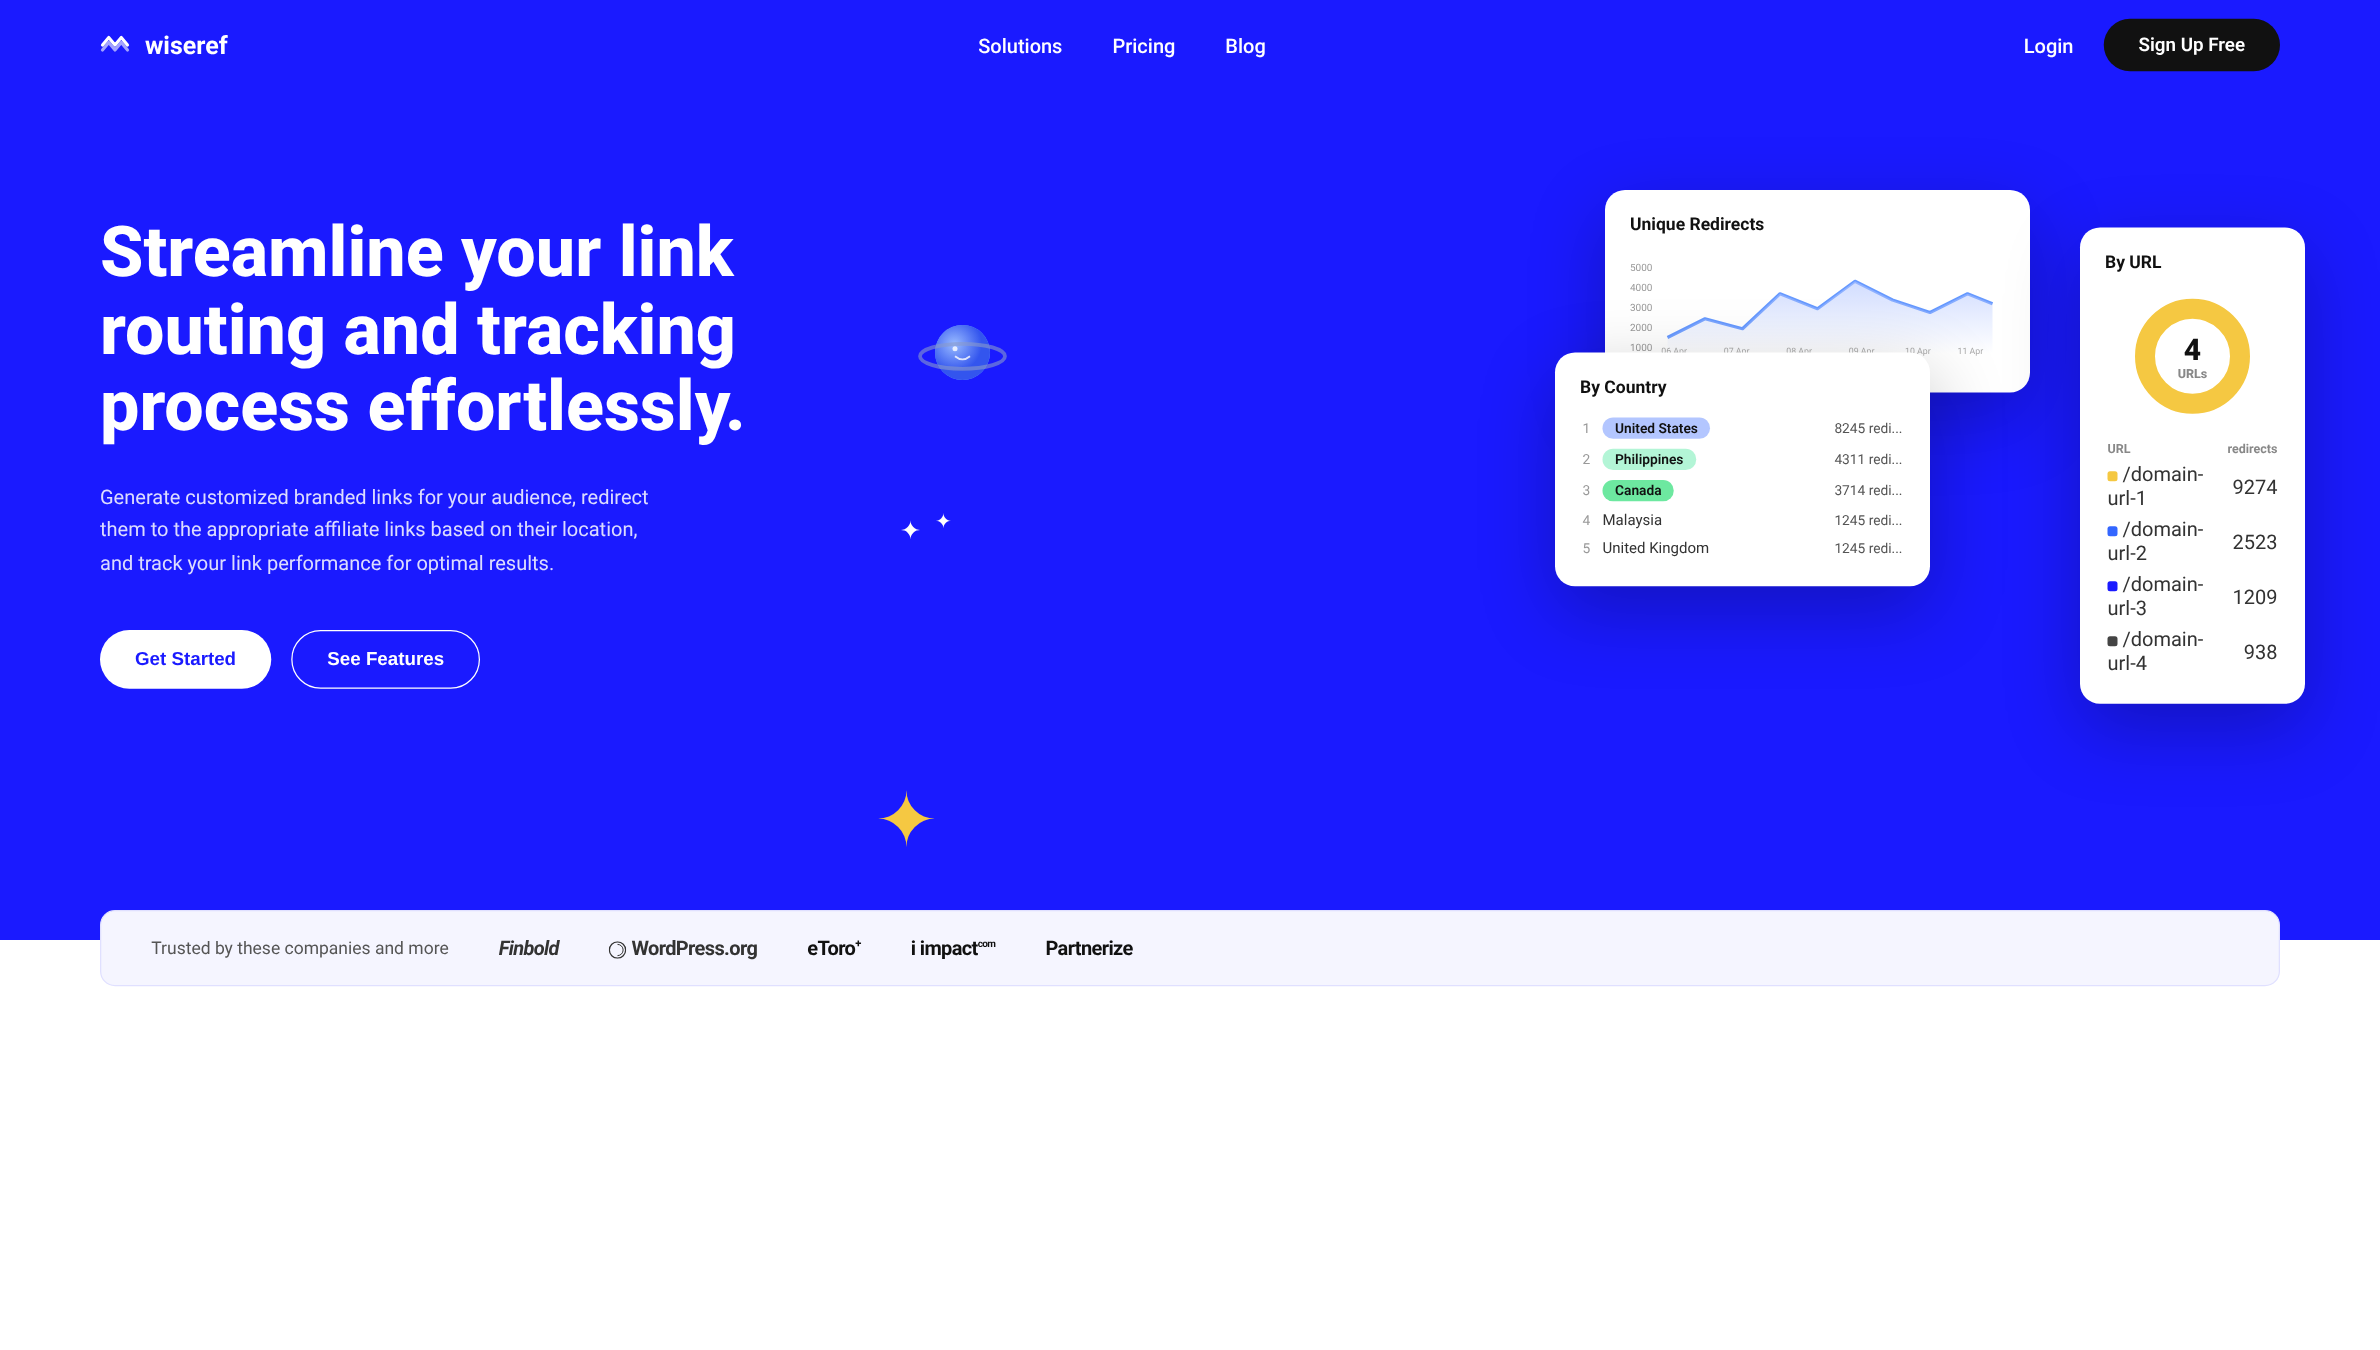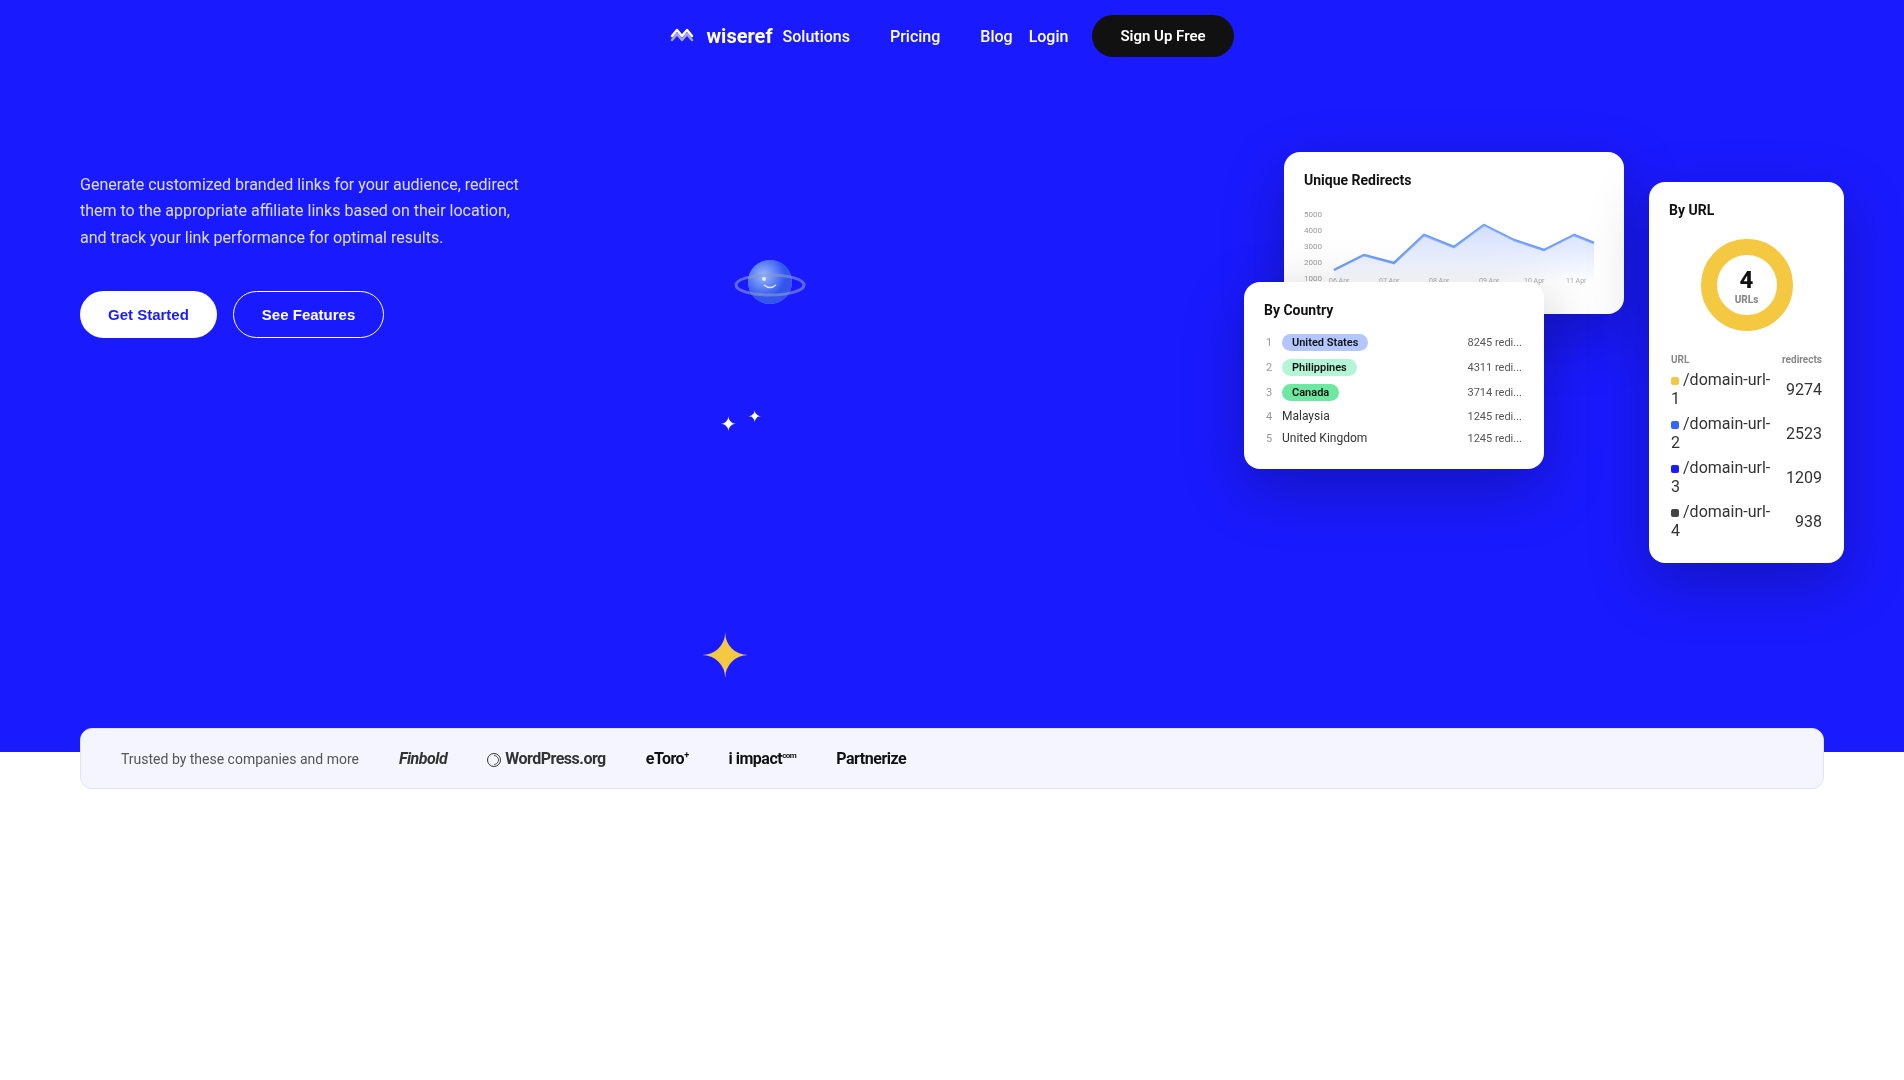--- a/index.html
+++ b/index.html
@@ -3,21 +3,21 @@
   <meta charset="utf-8">
   <style>
     * { margin: 0; padding: 0; box-sizing: border-box; }
     body { font-family: -apple-system, BlinkMacSystemFont, 'Segoe UI', Roboto, sans-serif; background: #fff; overflow-x: hidden; }
 
     
     .navbar {
       background: #1a1aff;
       display: flex;
       align-items: center;
-      justify-content: center;
+      justify-content: space-between;
       padding: 0 80px;
       height: 72px;
     }
     .nav-logo {
       display: flex;
       align-items: center;
       gap: 8px;
       color: #fff;
       font-weight: 700;
       font-size: 20px;
@@ -176,21 +176,21 @@
       width: 300px;
       background: #fff;
       border-radius: 16px;
       padding: 20px;
       box-shadow: 0 20px 60px rgba(0,0,0,0.25);
     }
     .card-by-url {
       position: absolute;
       top: 30px;
       right: 0;
-      width: 195px;
+      width: 180px;
       background: #fff;
       border-radius: 16px;
       padding: 20px;
       box-shadow: 0 20px 60px rgba(0,0,0,0.25);
     }
 
     .country-table { width: 100%; border-collapse: collapse; }
     .country-table td { font-size: 12px; padding: 4px 2px; color: #333; }
     .country-badge {
       display: inline-block;
@@ -324,20 +324,21 @@
       <circle cx="34" cy="32" r="2" fill="#fff" opacity="0.8"></circle>
       <path d="M34 38 Q40 43 46 38" stroke="#fff" stroke-width="1.5" fill="none" opacity="0.8"></path>
 
       <ellipse cx="40" cy="38" rx="34" ry="10" fill="none" stroke="#8899cc" stroke-width="3" opacity="0.6"></ellipse>
     </svg>
   </div>
 
   <div style="position:absolute; left: 748px; top: 335px; color: #fff; font-size: 16px; z-index:1;">✦</div>
 
   <div class="hero-left">
+    <h1 class="hero-title">Streamline your link routing and tracking process effortlessly.</h1>
     <p class="hero-desc">Generate customized branded links for your audience, redirect them to the appropriate affiliate links based on their location, and track your link performance for optimal results.</p>
     <div class="hero-buttons">
       <button class="btn-primary">Get Started</button>
       <button class="btn-outline">See Features</button>
     </div>
   </div>
 
   <div class="hero-right">
 
     <div class="card-unique-redirects">

